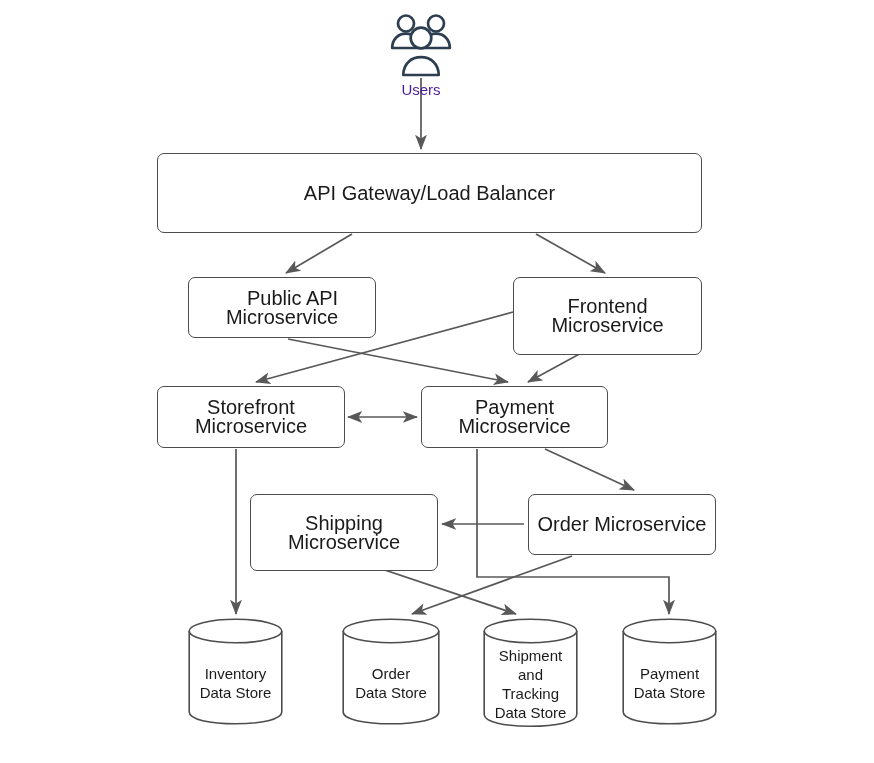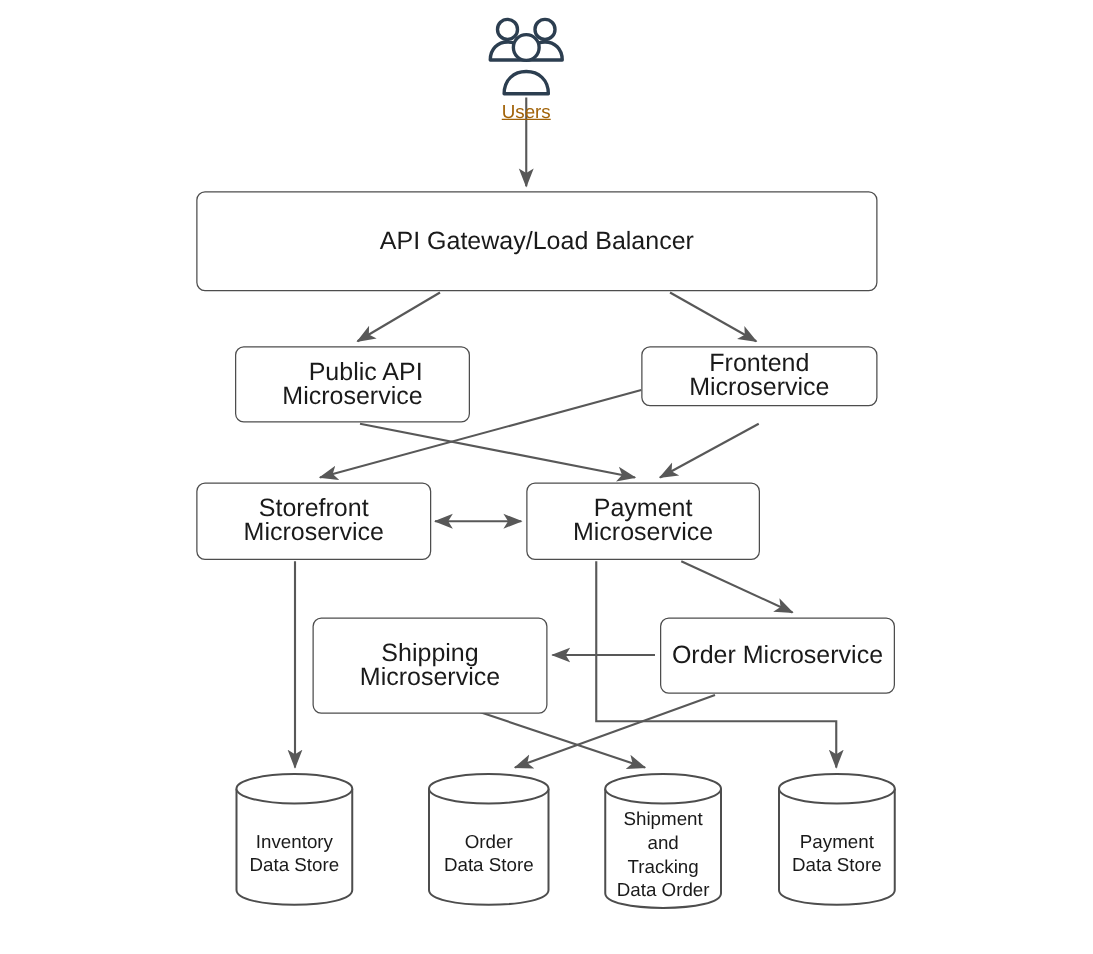--- a/index.html
+++ b/index.html
@@ -77,23 +77,22 @@
   
   #users-actor {
     position: absolute;
     z-index: 3;
   }
   #users-caption {
     position: absolute;
     text-align: center;
     font-size: 15px;
     line-height: 18px;
-    color: #a16207;
+    color: #4c1d95;
     z-index: 4;
-    text-decoration: underline;
   }
 </style>
 </head>
 <body>
 
 <div id="diagram-root">
 
   <svg id="wires" viewBox="0 0 874 763" xmlns="http://www.w3.org/2000/svg">
     <defs>
       <marker id="ah" markerWidth="10" markerHeight="10" refX="8.4" refY="4" orient="auto" markerUnits="strokeWidth">
@@ -153,21 +152,21 @@
 
   <div class="node-box" style="left:157px; top:153px; width:545px; height:80px;">
     <span class="node-label">API Gateway/Load Balancer</span>
   </div>
 
   <div class="node-box" style="left:188px; top:277px; width:188px; height:61px;text-align:right;">
     <span class="node-label">Public API
 Microservice</span>
   </div>
 
-  <div class="node-box" style="left:513px; top:277px; width:189px; height:48px;">
+  <div class="node-box" style="left:513px; top:277px; width:189px; height:78px;">
     <span class="node-label">Frontend
 Microservice</span>
   </div>
 
   <div class="node-box" style="left:157px; top:386px; width:188px; height:62px;">
     <span class="node-label">Storefront
 Microservice</span>
   </div>
 
   <div class="node-box" style="left:421px; top:386px; width:187px; height:62px;">
@@ -202,21 +201,21 @@
   </div>
 
   <div class="cyl" style="left:483px; top:618px; width:95px; height:110px;">
     <svg width="95" height="110" viewBox="0 0 95 110" xmlns="http://www.w3.org/2000/svg">
       <path d="M1.2,13 L1.2,96.5 C1.2,104 22,108.3 47.5,108.3 C73,108.3 93.8,104 93.8,96.5 L93.8,13" fill="#ffffff" stroke="#4d4d4d" stroke-width="1.6"></path>
       <ellipse cx="47.5" cy="13" rx="46.3" ry="11.8" fill="#ffffff" stroke="#4d4d4d" stroke-width="1.6"></ellipse>
     </svg>
     <span class="cyl-label" style="top:28px;">Shipment
 and
 Tracking
-Data Order</span>
+Data Store</span>
   </div>
 
   <div class="cyl" style="left:622px; top:618px; width:95px; height:107px;">
     <svg width="95" height="107" viewBox="0 0 95 107" xmlns="http://www.w3.org/2000/svg">
       <path d="M1.2,13 L1.2,94 C1.2,101.5 22,105.8 47.5,105.8 C73,105.8 93.8,101.5 93.8,94 L93.8,13" fill="#ffffff" stroke="#4d4d4d" stroke-width="1.6"></path>
       <ellipse cx="47.5" cy="13" rx="46.3" ry="11.8" fill="#ffffff" stroke="#4d4d4d" stroke-width="1.6"></ellipse>
     </svg>
     <span class="cyl-label" style="top:46px;">Payment
 Data Store</span>
   </div>

